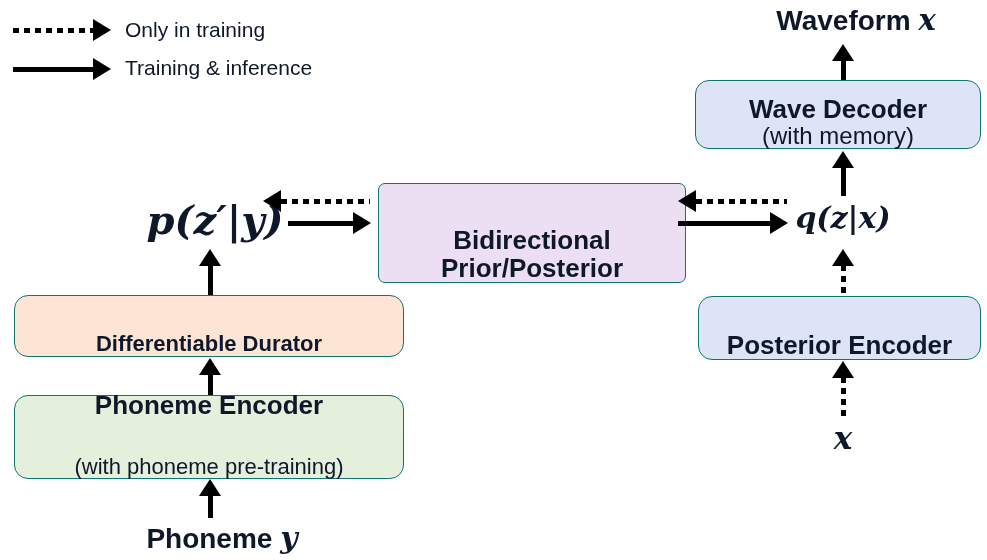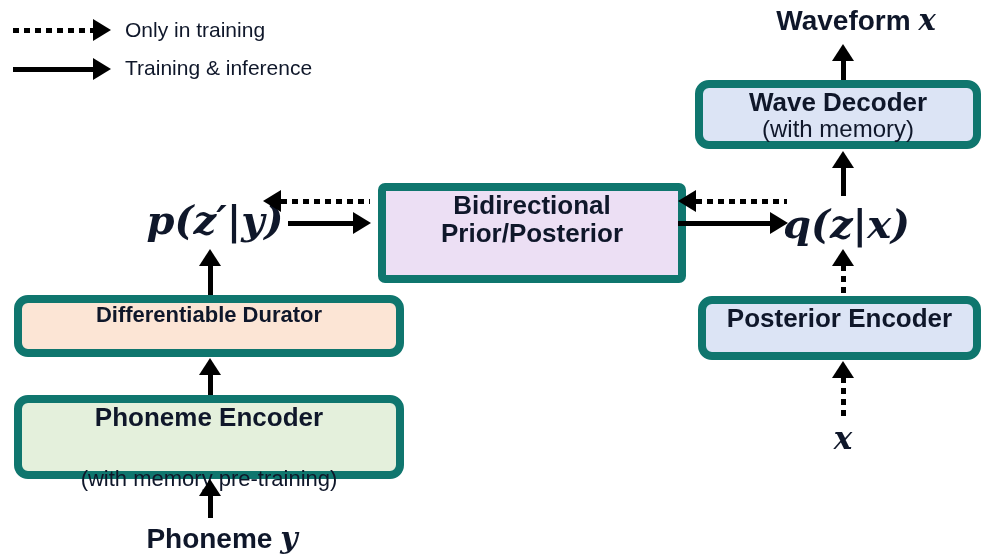--- a/index.html
+++ b/index.html
@@ -3,22 +3,22 @@
 <meta charset="utf-8">
 <style>
   html,body { margin:0; padding:0; background:#ffffff; }
   #canvas {
     position:relative; width:987px; height:560px; background:#ffffff;
     font-family:"Liberation Sans", sans-serif; color:#0f172a; overflow:hidden;
   }
   .abs { position:absolute; }
   
   .node {
-    position:absolute; border:8px solid #0f766e; border-radius:14px;
-    display:flex; flex-direction:column; align-items:center; justify-content:flex-start;
+    position:absolute; border:1px solid #0f766e; border-radius:14px;
+    display:flex; flex-direction:column; align-items:center; justify-content:flex-end;
     text-align:center; box-sizing:border-box;
   }
   .node .title { font-weight:bold; font-size:26px; line-height:1.08; }
   .node .subtitle { font-weight:normal; font-size:24px; line-height:1.05; }
   
   .math { font-family:"DejaVu Serif", serif; font-style:italic; font-weight:bold; }
   .biglabel { font-weight:bold; font-size:28px; white-space:nowrap; }
   .center { text-align:center; }
   
   .shaft-v { position:absolute; width:5px; background:#000; }
@@ -75,21 +75,21 @@
 
   <div class="shaft-h" style="left:288px; top:221px; width:66px;"></div>
   <div class="ah ah-right" style="left:353px; top:212px;"></div>
 
   <div class="ah ah-left" style="left:678px; top:190px;"></div>
   <div class="shaft-h dotted" style="left:696px; top:199px; width:91px;"></div>
 
   <div class="shaft-h" style="left:678px; top:221px; width:93px;"></div>
   <div class="ah ah-right" style="left:770px; top:212px;"></div>
 
-  <div class="abs math center" style="left:783px; top:200px; width:120px; font-size:40px;">q(z|x)</div>
+  <div class="abs math center" style="left:783px; top:200px; width:120px; font-size:30px;">q(z|x)</div>
 
   <div class="ah ah-up" style="left:199px; top:249px;"></div>
   <div class="shaft-v" style="left:208px; top:265px; height:31px;"></div>
 
   <div class="ah ah-up" style="left:832px; top:249px;"></div>
   <div class="shaft-v dotted" style="left:841px; top:265px; height:32px;"></div>
 
   <div class="node" style="left: 14px; top: 295px; width: 390px; height: 62px; background-color: rgb(252, 229, 213);">
     <div class="title" style="font-size:22px;">Differentiable Durator</div>
   </div>
@@ -99,21 +99,21 @@
   </div>
 
   <div class="ah ah-up" style="left:199px; top:358px;"></div>
   <div class="shaft-v" style="left:208px; top:374px; height:22px;"></div>
 
   <div class="ah ah-up" style="left:832px; top:361px;"></div>
   <div class="shaft-v dotted" style="left:841px; top:377px; height:43px;"></div>
 
   <div class="node" style="left: 14px; top: 395px; width: 390px; height: 84px; background-color: rgb(228, 240, 220); gap: 36px;">
     <div class="title">Phoneme Encoder</div>
-    <div class="subtitle" style="font-size:22px;">(with memory pre-training)</div>
+    <div class="subtitle" style="font-size:22px;">(with phoneme pre-training)</div>
   </div>
 
   <div class="abs math center" style="left:793px; top:420px; width:100px; font-size:31px;">x</div>
 
   <div class="ah ah-up" style="left:199px; top:479px;"></div>
   <div class="shaft-v" style="left:208px; top:495px; height:23px;"></div>
 
   <div class="abs biglabel center" style="left:72px; top:520px; width:300px;">
     <span>Phoneme</span>
     <span class="math" style="font-size:30px;">y</span>

